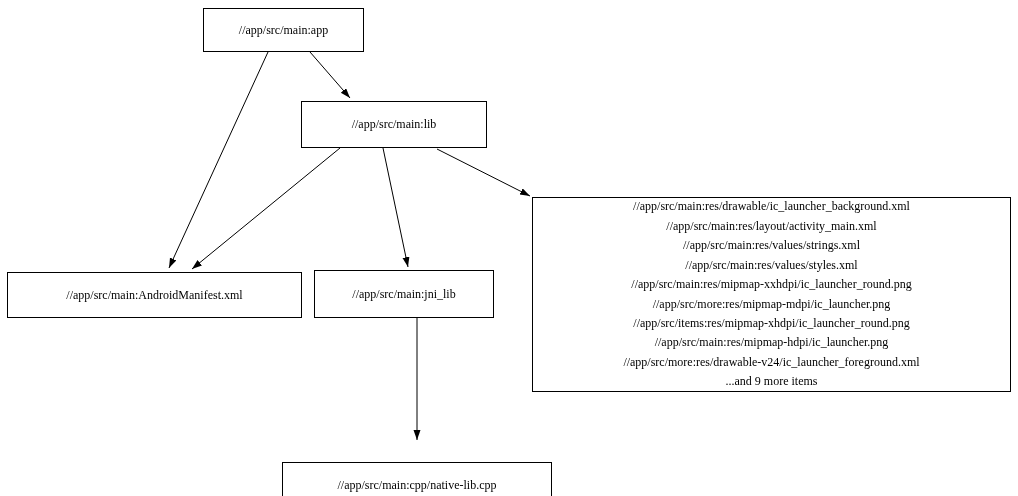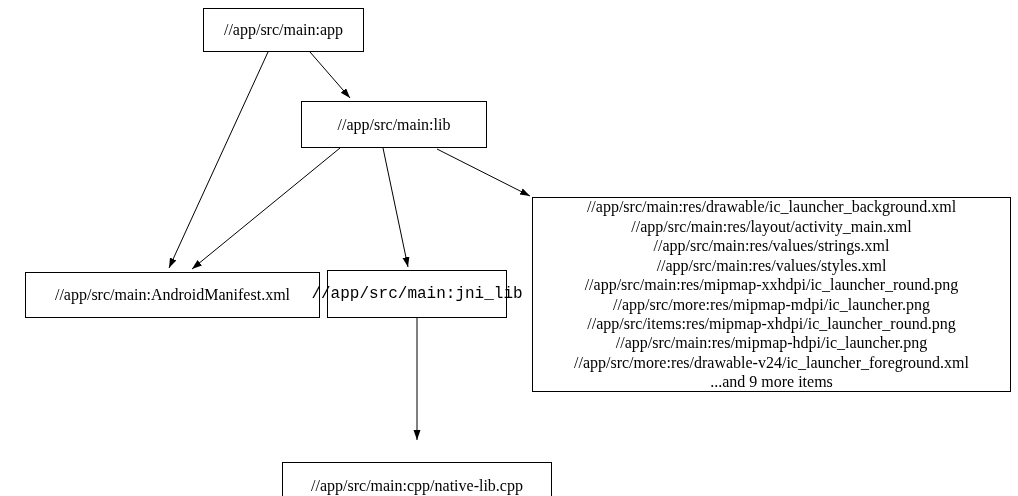--- a/index.html
+++ b/index.html
@@ -19,32 +19,32 @@
   }
   .node {
     position: absolute;
     box-sizing: border-box;
     border: 1px solid #000000;
     background: #ffffff;
     display: flex;
     align-items: center;
     justify-content: center;
     text-align: center;
-    font-size: 16px;
+    font-size: 12px;
     white-space: nowrap;
   }
   .node.multiline {
     flex-direction: column;
     justify-content: center;
     line-height: 19.4px;
   }
   #node-app            { left: 203px; top:   8px; width: 161px; height: 44px; }
   #node-lib            { left: 301px; top: 101px; width: 186px; height: 47px; }
-  #node-manifest       { left:   25px; top: 272px; width: 295px; height: 46px; }
-  #node-jni-lib        { left: 327px; top: 270px; width: 180px; height: 48px; font-family: Liberation Mono, monospace; }
+  #node-manifest       { left:   7px; top: 272px; width: 295px; height: 46px; }
+  #node-jni-lib        { left: 314px; top: 270px; width: 180px; height: 48px; }
   #node-res-group      { left: 532px; top: 197px; width: 479px; height: 195px; }
   #node-native-lib-cpp { left: 282px; top: 443px; width: 270px; height: 47px; margin-top: 19px; }
 </style>
 </head>
 <body>
 
 <div class="canvas">
 
   <svg class="edges" viewBox="0 0 1018 496" xmlns="http://www.w3.org/2000/svg">
     <defs>

